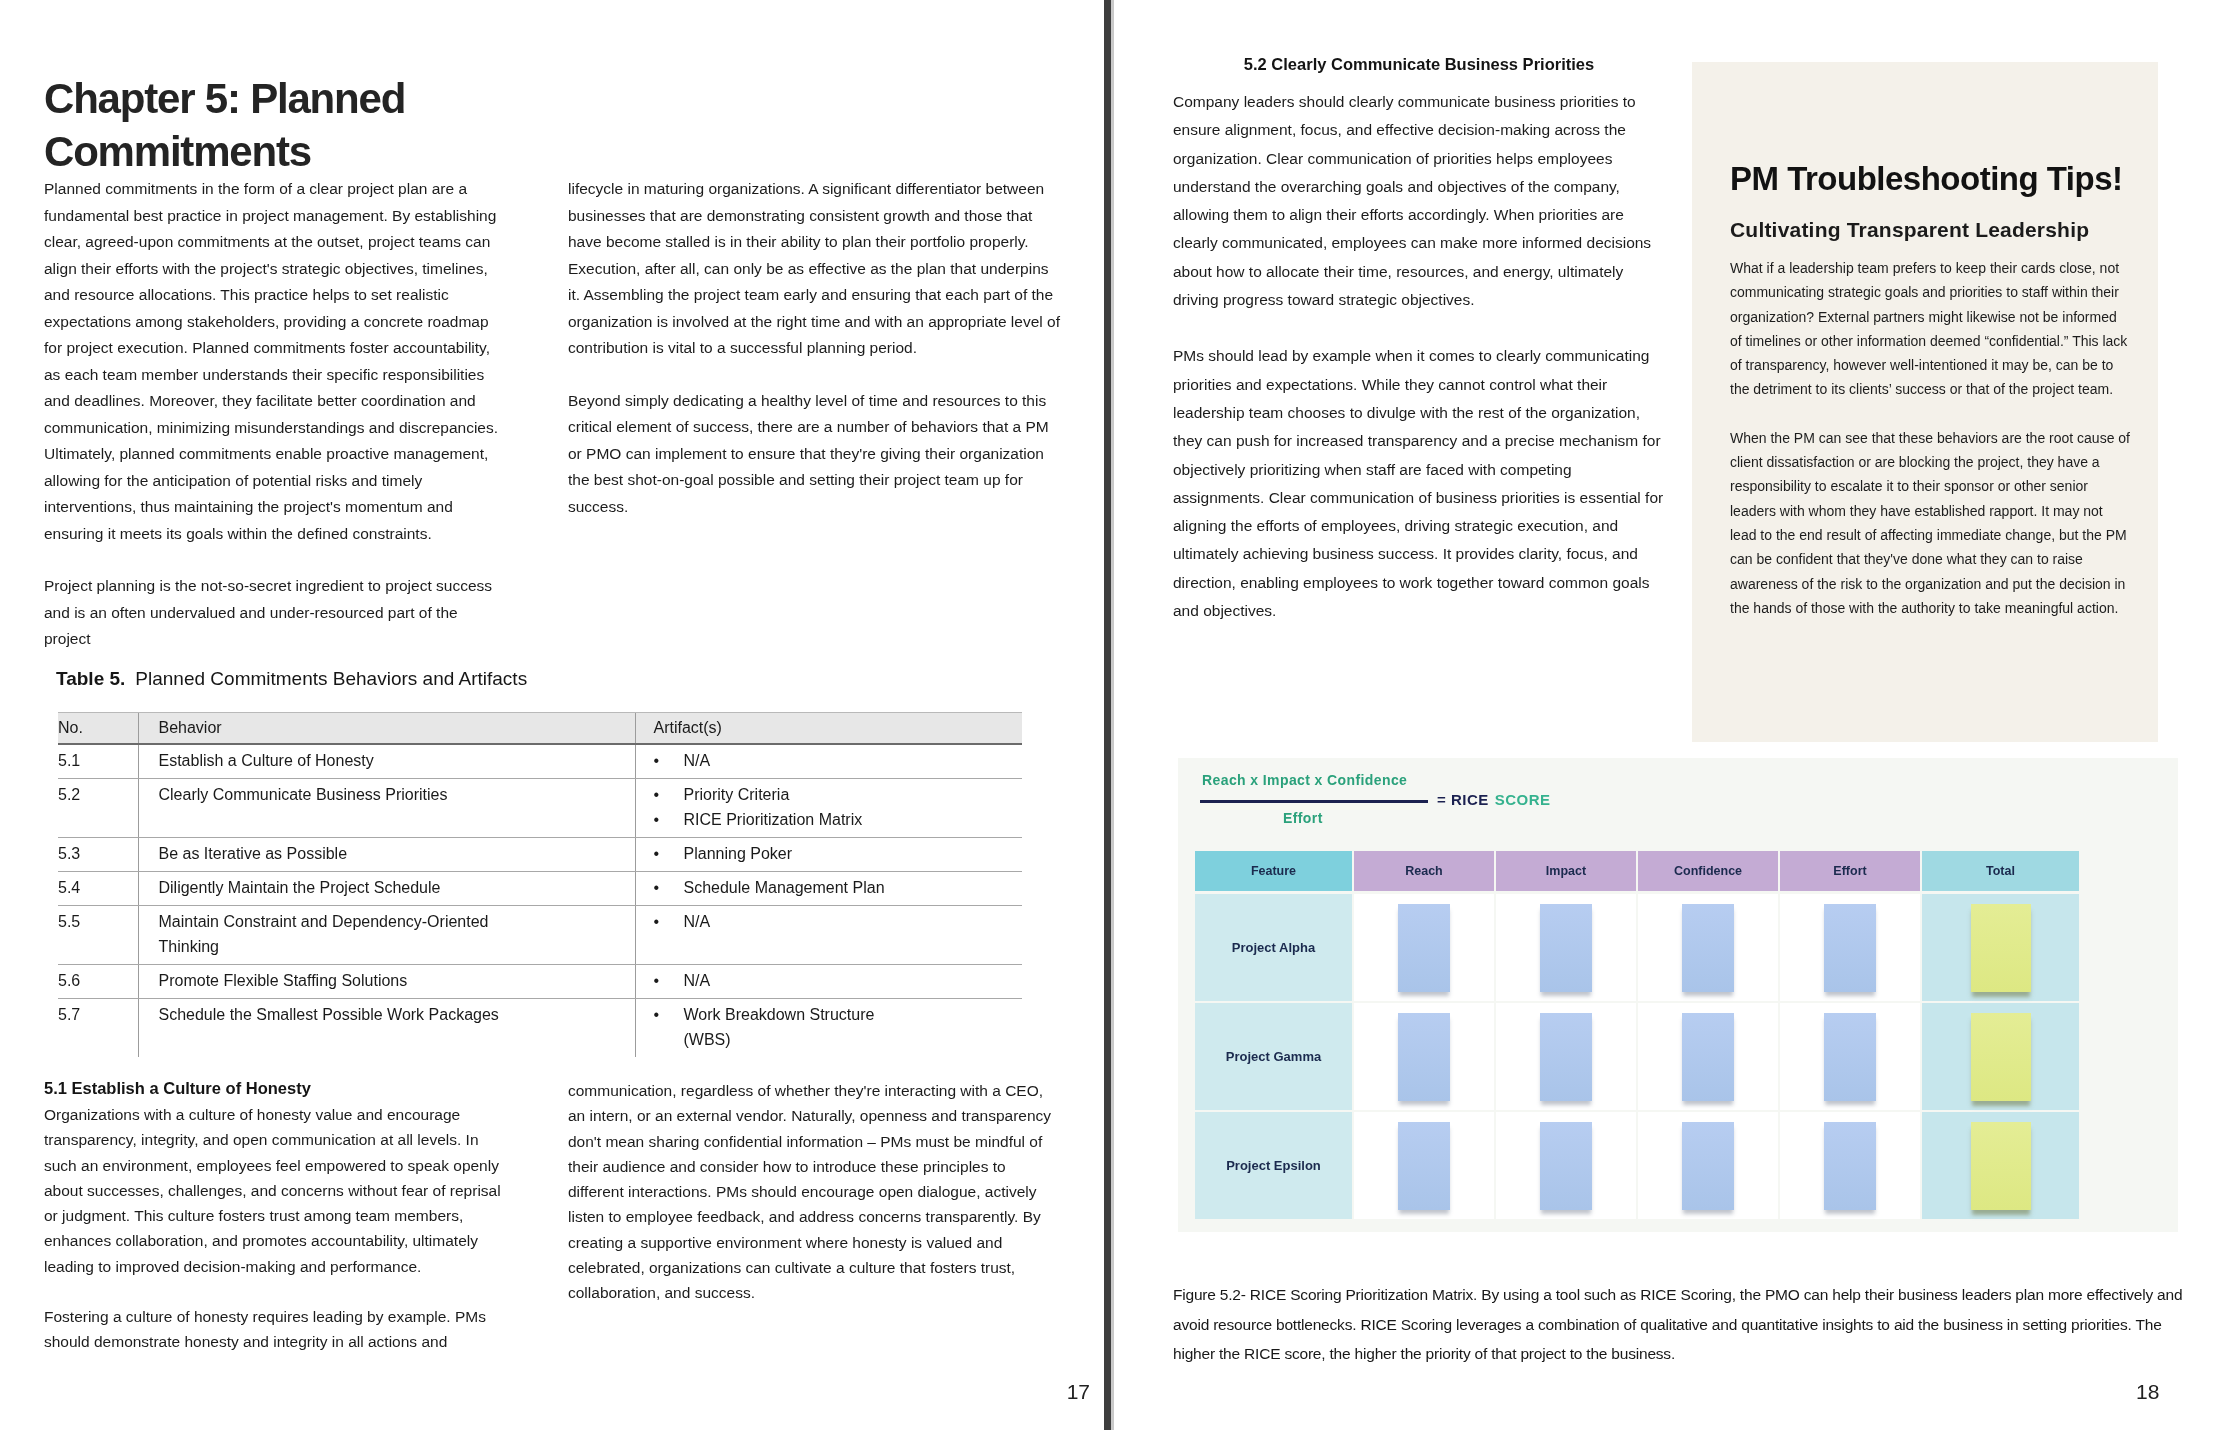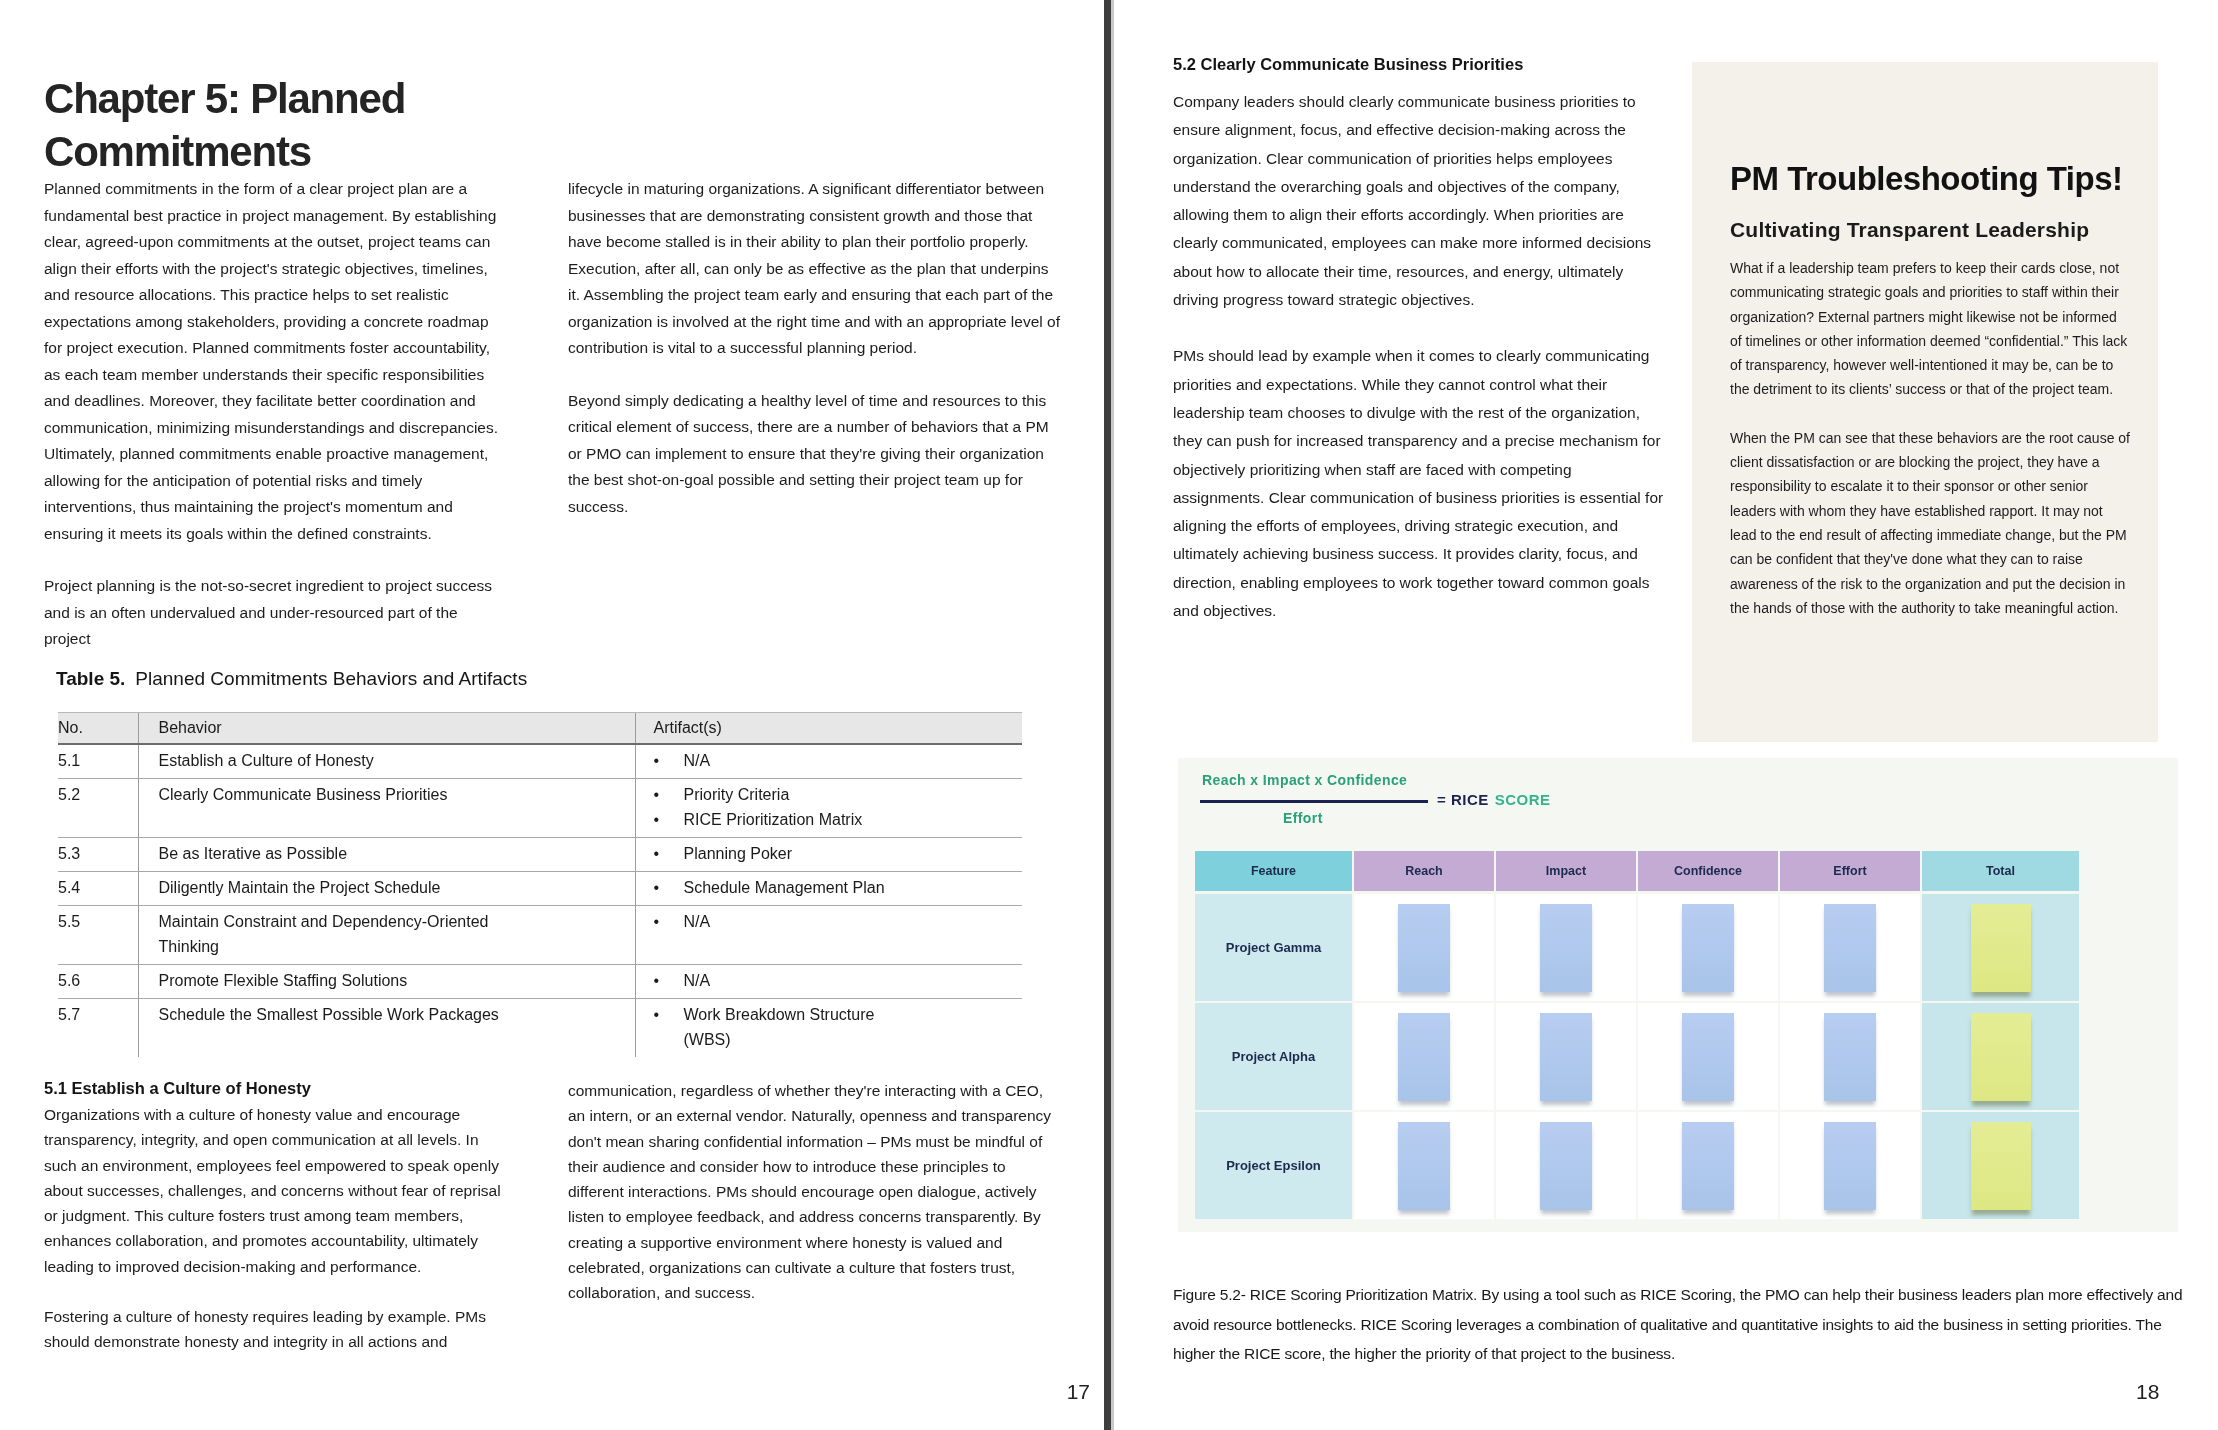--- a/index.html
+++ b/index.html
@@ -44,21 +44,21 @@
   #sec51-c1 { left:44px; top:1102px; width:462px; }
   #sec51-c2 { left:568px; top:1078px; width:496px; }
 
   .page-num { position:absolute; font-size:21px; color:#222; }
   #pn17 { left:1040px; top:1380px; width:50px; text-align:right; }
   #pn18 { left:2136px; top:1380px; }
 
   
   #rp-col { position:absolute; left:1173px; top:52px; width:492px;
             font-size:15.5px; line-height:28.3px; color:#1c1c1c; }
-  #rp-col .rp-h { font-size:16.5px; font-weight:700; line-height:24px; margin:0 0 12px 0; color:#141414; }
+  #rp-col .rp-h { font-size:16.5px; font-weight:700; line-height:24px; margin:0 0 12px 0; color:#141414;text-align:center; }
   #rp-col p { margin:0 0 28px 0; }
 
   #sidebar { position:absolute; left:1692px; top:62px; width:466px; height:680px;
              background:#f4f1ea; box-sizing:border-box; padding:98px 28px 0 38px; }
   #sb-title { font-size:33px; font-weight:700; letter-spacing:-0.5px; color:#121212; }
   #sb-sub   { margin-top:20px; font-size:21px; font-weight:700; letter-spacing:0.2px; color:#1b1b1b; }
   .sb-p { margin-top:14px; font-size:14px; line-height:24.3px; color:#1d1d1d; width:400px; }
   .sb-p + .sb-p { margin-top:24px; }
 
   
@@ -259,39 +259,39 @@
     <div id="fig-grid">
         <div class="fig-hrow">
           <div class="fcell fh fh-feature w-feature gap" style="background: rgb(126, 208, 221);">Feature</div>
           <div class="fcell fh fh-metric w-metric gap" style="background: rgb(196, 171, 212);">Reach</div>
           <div class="fcell fh fh-metric w-metric gap" style="background: rgb(196, 171, 212);">Impact</div>
           <div class="fcell fh fh-metric w-metric gap" style="background: rgb(196, 171, 212);">Confidence</div>
           <div class="fcell fh fh-metric w-metric gap" style="background: rgb(196, 171, 212);">Effort</div>
           <div class="fcell fh fh-total w-total" style="background: rgb(159, 217, 226);">Total</div>
         </div>
         <div class="fig-row">
-          <div class="fcell fr fr-feature w-feature gap" style="background: rgb(207, 234, 238);">Project Gamma</div>
+          <div class="fcell fr fr-feature w-feature gap" style="background: rgb(207, 234, 238);">Project Alpha</div>
           <div class="fcell fr fr-data w-metric gap">
             <div class="sticky-blue" style="background: linear-gradient(rgb(183, 205, 241), rgb(169, 196, 233));"></div>
           </div>
           <div class="fcell fr fr-data w-metric gap">
             <div class="sticky-blue" style="background: linear-gradient(rgb(183, 205, 241), rgb(169, 196, 233));"></div>
           </div>
           <div class="fcell fr fr-data w-metric gap">
             <div class="sticky-blue" style="background: linear-gradient(rgb(183, 205, 241), rgb(169, 196, 233));"></div>
           </div>
           <div class="fcell fr fr-data w-metric gap">
             <div class="sticky-blue" style="background: linear-gradient(rgb(183, 205, 241), rgb(169, 196, 233));"></div>
           </div>
           <div class="fcell fr fr-total w-total" style="background: rgb(198, 230, 236);">
             <div class="sticky-yellow" style="background: linear-gradient(rgb(228, 237, 149), rgb(221, 232, 131));"></div>
           </div>
         </div>
         <div class="fig-row">
-          <div class="fcell fr fr-feature w-feature gap" style="background: rgb(207, 234, 238);">Project Alpha</div>
+          <div class="fcell fr fr-feature w-feature gap" style="background: rgb(207, 234, 238);">Project Gamma</div>
           <div class="fcell fr fr-data w-metric gap">
             <div class="sticky-blue" style="background: linear-gradient(rgb(183, 205, 241), rgb(169, 196, 233));"></div>
           </div>
           <div class="fcell fr fr-data w-metric gap">
             <div class="sticky-blue" style="background: linear-gradient(rgb(183, 205, 241), rgb(169, 196, 233));"></div>
           </div>
           <div class="fcell fr fr-data w-metric gap">
             <div class="sticky-blue" style="background: linear-gradient(rgb(183, 205, 241), rgb(169, 196, 233));"></div>
           </div>
           <div class="fcell fr fr-data w-metric gap">

